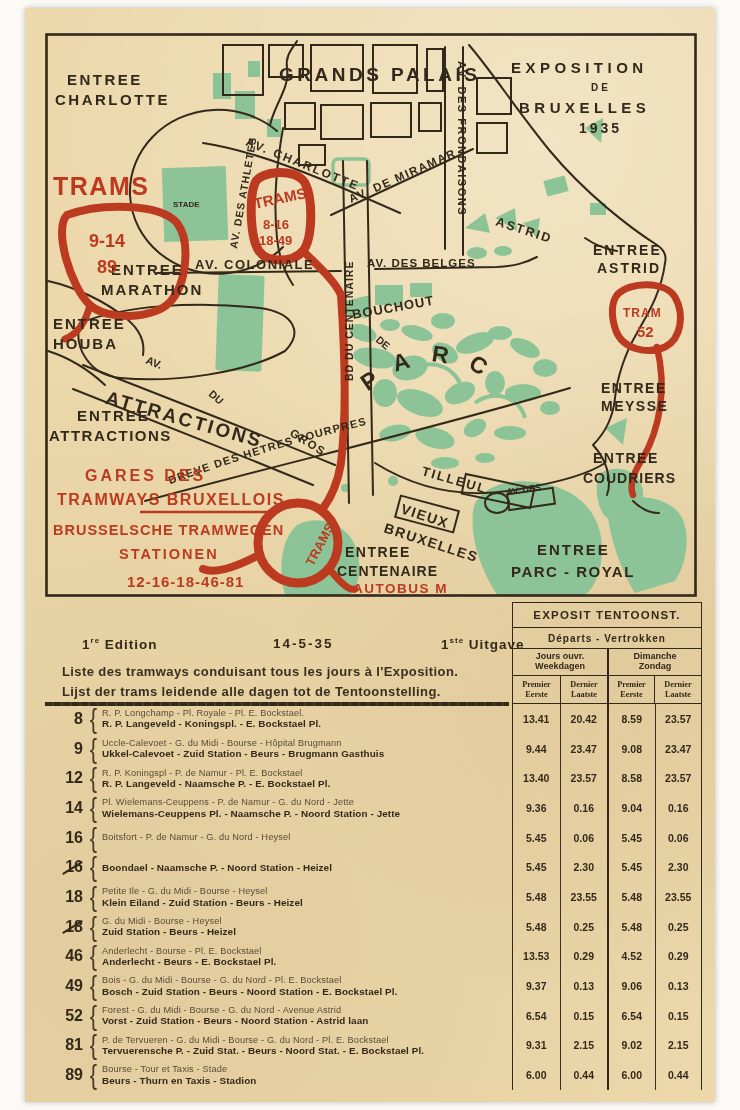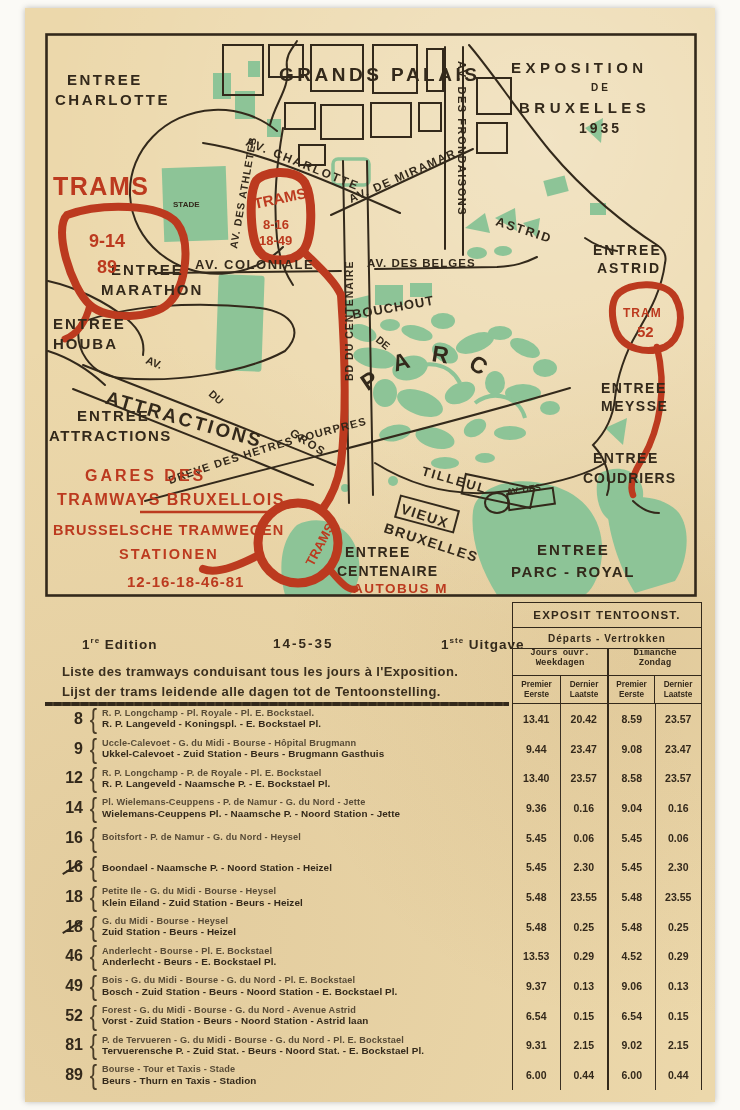--- a/index.html
+++ b/index.html
@@ -32,39 +32,39 @@
   .bigrule{position:absolute;left:20px;top:694px;width:464px;height:4px;
     background:repeating-linear-gradient(90deg,#33291b 0 7px,#4a3d28 7px 9px);}
 
   
   .hbox{position:absolute;left:487px;top:594px;width:190px;height:102px;
     border:1.8px solid #33291b;box-sizing:border-box;color:#33291b;}
   .hrow{display:flex;align-items:center;justify-content:center;box-sizing:border-box;}
   .h-title{height:25px;font-size:11.5px;font-weight:700;letter-spacing:1.2px;border-bottom:1.4px solid #33291b;}
   .h-sub{height:21px;font-size:10px;font-weight:700;letter-spacing:1px;border-bottom:1.4px solid #33291b;}
   .h-days{height:27px;border-bottom:1.2px solid #33291b;padding:0;}
-  .h-days .dc{width:50%;height:100%;display:flex;flex-direction:column;align-items:center;
-    font-size:9px;font-weight:700;line-height:1.1;box-sizing:border-box;font-family:Liberation Mono, monospace;}
+  .h-days .dc{width:50%;height:100%;display:flex;flex-direction:column;align-items:center;justify-content:center;
+    font-size:9px;font-weight:700;line-height:1.1;box-sizing:border-box;}
   .h-days .dc+.dc{border-left:2.2px solid #33291b;}
-  .h-fl{height:27px;padding:0;}
+  .h-fl{height:27px;padding:0;font-family:Liberation Serif, serif;}
   .h-fl .fc{width:25%;height:100%;display:flex;flex-direction:column;align-items:center;justify-content:center;
     font-size:8.2px;font-weight:700;line-height:1.15;box-sizing:border-box;}
   .h-fl .fc+.fc{border-left:1px solid #33291b;}
   .h-fl .fc.mid{border-left:2.2px solid #33291b;}
 
   
   .rows{position:absolute;left:20px;top:696px;width:657px;}
   .trow{display:flex;height:29.7px;align-items:center;box-sizing:border-box;}
   .c-num{width:42px;text-align:right;padding-right:3px;font-size:16px;font-weight:700;color:#33291b;box-sizing:border-box;}
   .line-no{position:relative;display:inline-block;padding:0 1px;}
   .line-no.barre::after{content:"";position:absolute;left:-3px;top:47%;width:115%;
     border-top:2.2px solid #33291b;transform:rotate(-32deg);}
   .c-brace{width:13px;text-align:center;font-size:22px;font-weight:400;color:#4a3d28;transform:scaleY(1.25);}
   .c-route{flex:1;min-width:0;line-height:1.12;padding-left:2px;white-space:nowrap;overflow:hidden;}
-  .r-fr{font-size:9.2px;font-weight:700;color:rgba(51,41,27,.8);letter-spacing:.15px;}
+  .r-fr{font-size:9.2px;font-weight:400;color:rgba(51,41,27,.8);letter-spacing:.15px;}
   .r-nl{font-size:9.9px;font-weight:700;color:#33291b;letter-spacing:.1px;}
   .c-t{width:47.5px;text-align:center;font-size:10.5px;font-weight:700;color:#33291b;
     box-sizing:border-box;height:100%;display:flex;align-items:center;justify-content:center;}
   .c-t.b1{border-left:1.8px solid #33291b;}
   .c-t.b2{border-left:1px solid #3a3023;}
   .c-t.b3{border-left:2.2px solid #33291b;}
   .c-t.b4{border-left:1px solid #3a3023;border-right:1.8px solid #33291b;}
 </style>
 </head>
 <body>
@@ -318,21 +318,21 @@
       <div class="c-t b1">9.44</div>
       <div class="c-t b2">23.47</div>
       <div class="c-t b3">9.08</div>
       <div class="c-t b4">23.47</div>
     </div>
 
     <div class="trow">
       <div class="c-num"><span class="line-no">12</span></div>
       <div class="c-brace">{</div>
       <div class="c-route">
-        <div class="r-fr">R. P. Longchamp - P. de Royale - Pl. E. Bockstael</div>
+        <div class="r-fr">R. P. Koningspl - P. de Namur - Pl. E. Bockstael</div>
         <div class="r-nl">R. P. Langeveld - Naamsche P. - E. Bockstael Pl.</div>
       </div>
       <div class="c-t b1">13.40</div>
       <div class="c-t b2">23.57</div>
       <div class="c-t b3">8.58</div>
       <div class="c-t b4">23.57</div>
     </div>
 
     <div class="trow">
       <div class="c-num"><span class="line-no">14</span></div>

